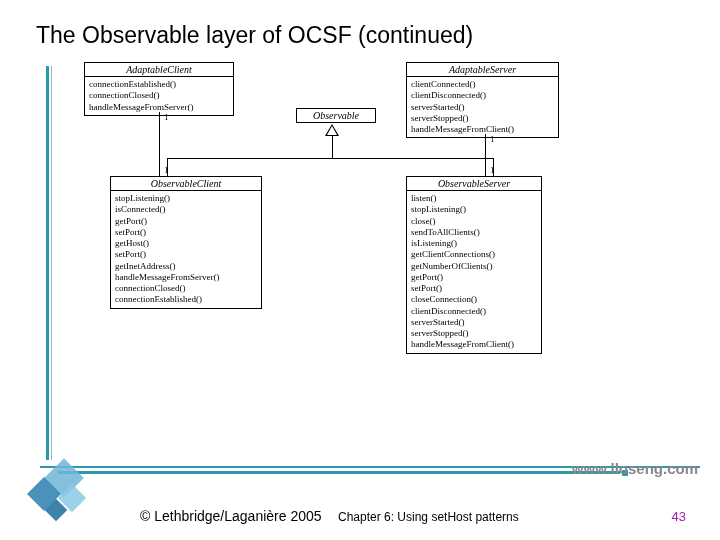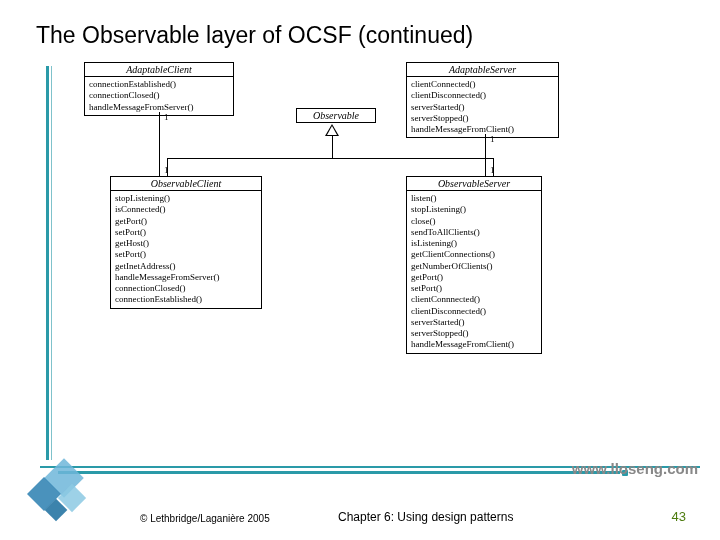--- a/index.html
+++ b/index.html
@@ -16,23 +16,23 @@
   .vline { width: 1px; }
   .inherit-tri { position: absolute; width: 0; height: 0; border-left: 7px solid transparent; border-right: 7px solid transparent; border-bottom: 12px solid #000; }
   .inherit-tri::after { content:""; position:absolute; left:-5px; top:2px; width:0; height:0; border-left:5px solid transparent; border-right:5px solid transparent; border-bottom:9px solid #fff; }
   .mult { position: absolute; font-size: 9px; font-family: "Times New Roman", serif; }
   .bottom-rule-area { position: absolute; left: 0; right: 0; bottom: 64px; }
   .teal-line1 { position: absolute; left: 40px; right: 20px; height: 2px; background: #2a9aa8; bottom: 8px; }
   .teal-line2 { position: absolute; left: 58px; right: 100px; height: 3px; background: #2a9aa8; bottom: 2px; }
   .teal-knob { position: absolute; right: 92px; bottom: 0; width: 6px; height: 6px; background: #2a9aa8; border-radius: 1px; }
   .url { position: absolute; right: 22px; bottom: -1px; font-size: 15px; color: #888; font-weight: bold; }
   .footer { position: absolute; bottom: 16px; left: 0; right: 0; height: 20px; }
-  .copyright { position: absolute; left: 140px; bottom: 0; font-size: 10px; color: #000; }
+  .copyright { position: absolute; left: 140px; bottom: 0; font-size: 14px; color: #000; }
   .chapter { position: absolute; left: 338px; bottom: 0; font-size: 12px; color: #000; }
-  .pagenum { position: absolute; right: 34px; bottom: 0; font-size: 13px; color: #4d7c0f; }
+  .pagenum { position: absolute; right: 34px; bottom: 0; font-size: 13px; color: #a21caf; }
   .corner-logo { position: absolute; left: 18px; bottom: 12px; width: 88px; height: 70px; }
   .corner-logo .sq { position: absolute; background: #1f7fb5; opacity: 0.85; }
   .corner-logo .sq.l1 { width: 28px; height: 28px; left: 32px; top: 6px; transform: rotate(45deg); background: #6fb6d9; }
   .corner-logo .sq.l2 { width: 24px; height: 24px; left: 14px; top: 24px; transform: rotate(45deg); background: #2a7fb0; }
   .corner-logo .sq.l3 { width: 20px; height: 20px; left: 44px; top: 30px; transform: rotate(45deg); background: #8cc9e3; }
   .corner-logo .sq.l4 { width: 16px; height: 16px; left: 30px; top: 44px; transform: rotate(45deg); background: #1a6d9e; }
   .left-accent { position: absolute; left: 46px; top: 66px; width: 3px; height: 394px; background: #2a9aa8; }
   .left-accent2 { position: absolute; left: 51px; top: 66px; width: 1px; height: 394px; background: #2a9aa8; opacity: 0.6; }
 </style>
 </head>
@@ -110,21 +110,21 @@
       <div class="box-body">
         <div>listen()</div>
         <div>stopListening()</div>
         <div>close()</div>
         <div>sendToAllClients()</div>
         <div>isListening()</div>
         <div>getClientConnections()</div>
         <div>getNumberOfClients()</div>
         <div>getPort()</div>
         <div>setPort()</div>
-        <div>clientConnnected()</div>
+        <div>closeConnection()</div>
         <div>clientDisconnected()</div>
         <div>serverStarted()</div>
         <div>serverStopped()</div>
         <div>handleMessageFromClient()</div>
       </div>
     </div>
 
   </div>
 
   <div class="bottom-rule-area">
@@ -136,17 +136,17 @@
 
   <div class="corner-logo">
     <div class="sq l1"></div>
     <div class="sq l2"></div>
     <div class="sq l3"></div>
     <div class="sq l4"></div>
   </div>
 
   <div class="footer">
     <div class="copyright">© Lethbridge/Laganière 2005</div>
-    <div class="chapter">Chapter 6: Using design patterns</div>
+    <div class="chapter">Chapter 6: Using setHost patterns</div>
     <div class="pagenum">43</div>
   </div>
 
 </div>
 
 </body></html>

